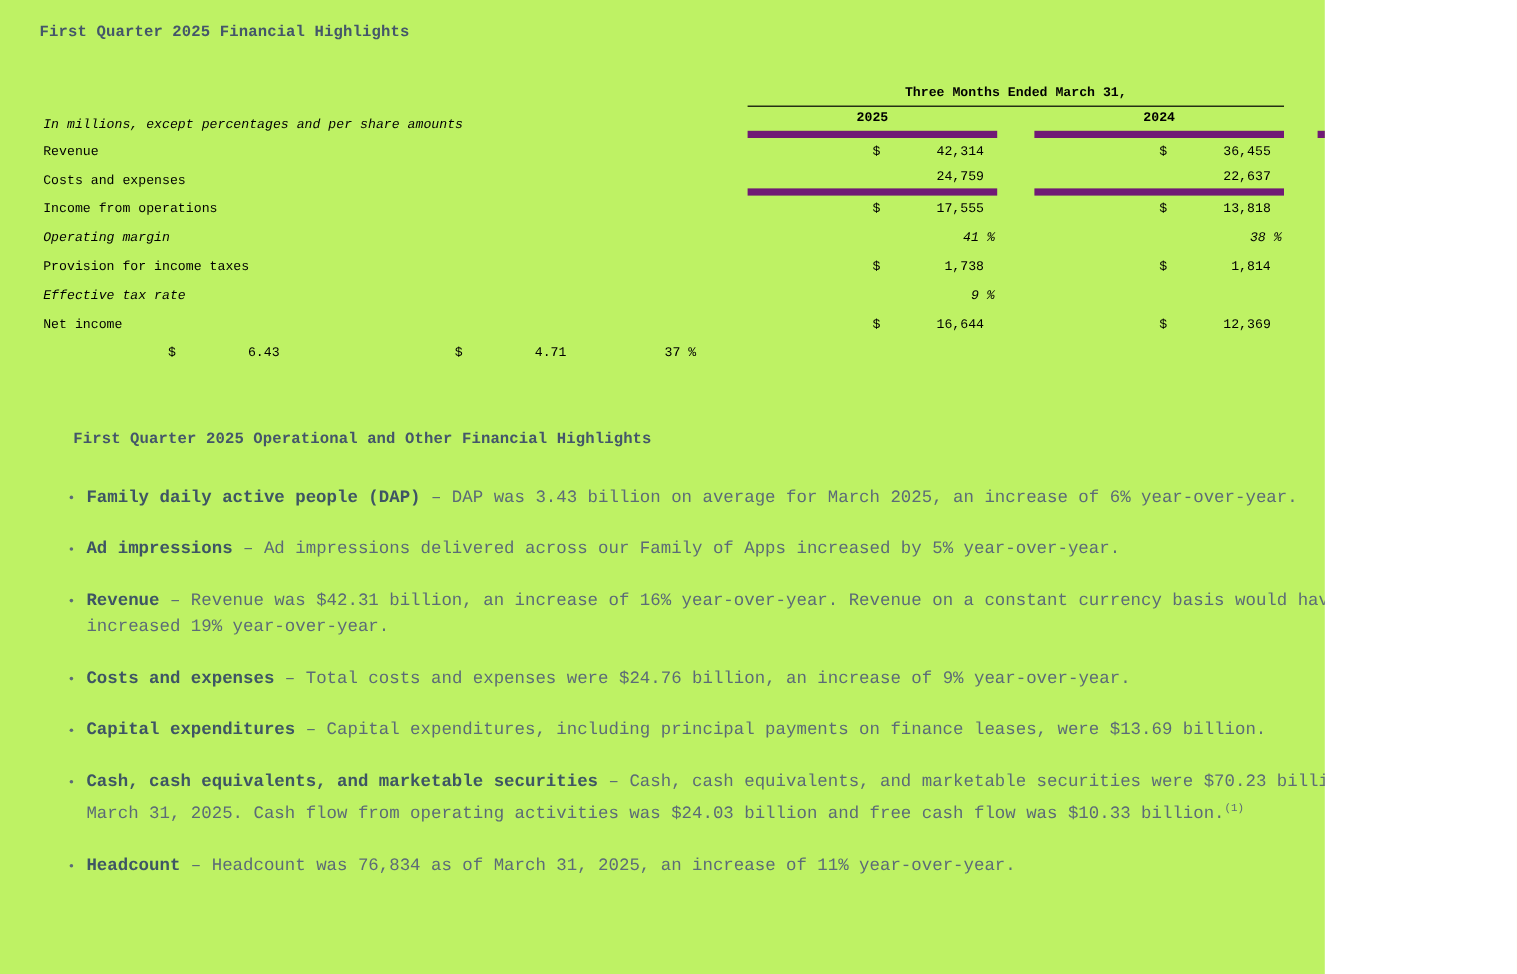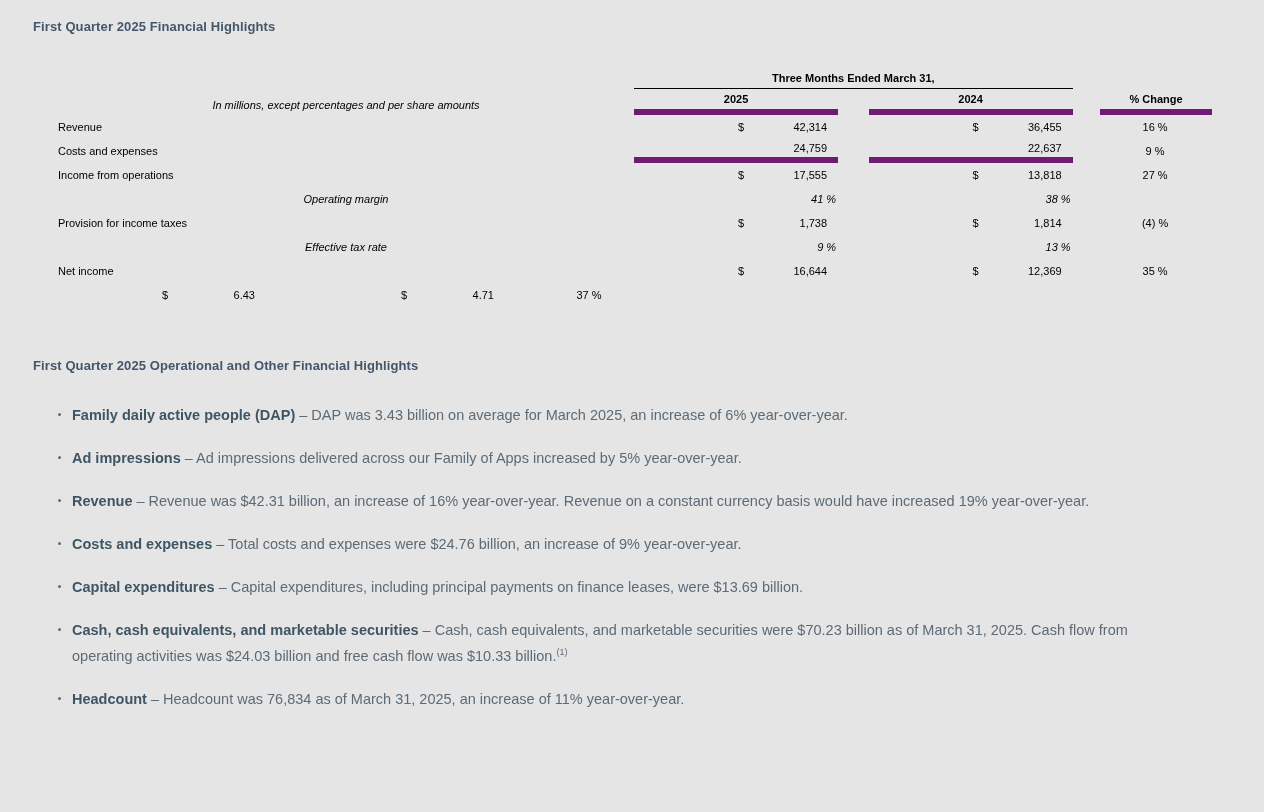--- a/index.html
+++ b/index.html
@@ -1,38 +1,38 @@
 <!DOCTYPE html>
 <html><head>
 <meta charset="utf-8">
 <style>
   * { margin:0; padding:0; box-sizing:border-box; }
   html,body { background:#ffffff; }
   .page {
-    position:relative; width:1264px; height:812px; background:#e5e5e5;
-    overflow:hidden; font-family:Liberation Sans, sans-serif;
+    position:relative; width:1104px; height:812px; background:#bef264;
+    overflow:hidden; font-family:Liberation Mono, monospace;
   }
   
   .sec-heading {
     position:absolute; left:33px;
     font-size:13px; font-weight:bold; color:#44566a;
     letter-spacing:0.1px;
   }
   #heading-financial { top:19px; }
-  #heading-operational { top:358px; }
+  #heading-operational { top:358px;margin-left:28px; }
 
   
   .fintable {
     position:absolute; left:36px; top:67px; width:1176px;
     font-size:11px; color:#000000;
   }
-  .trow { display:flex; height:24px; align-items:center;margin-left:22px; }
+  .trow { display:flex; height:24px; align-items:center; }
   .trow.hdr { align-items:flex-end; }
   .c-label { width:587px; }
-  .c-label.it, .it { font-style:italic;text-align:center; }
+  .c-label.it, .it { font-style:italic; }
   .c-grp { width:208px; display:flex; align-items:center; height:100%; }
   .c-sp1 { width:31px; height:100%; }
   .c-sp2 { width:28px; height:100%; }
   .c-pct { width:114px; text-align:center; padding-right:2px; }
   .u { border-bottom:6px solid #701a75; }
   .dollar { margin-left:104px; }
   .val { margin-left:auto; padding-right:11px; text-align:left; }
   .val.pctval { padding-right:2px; font-style:italic; }
   .span-head {
     width:447px; text-align:center; font-weight:bold;
@@ -153,23 +153,20 @@
       <div class="c-sp2"></div>
       <div class="c-pct">(4) %</div>
     </div>
 
     <div class="trow">
       <div class="c-label it">Effective tax rate</div>
       <div class="c-grp">
         <span class="val pctval">9 %</span>
       </div>
       <div class="c-sp1"></div>
-      <div class="c-grp">
-        <span class="val pctval">13 %</span>
-      </div>
       <div class="c-sp2"></div>
       <div class="c-pct"></div>
     </div>
 
     <div class="trow">
       <div class="c-label">Net income</div>
       <div class="c-grp">
         <span class="dollar">$</span>
         <span class="val">16,644</span>
       </div>

